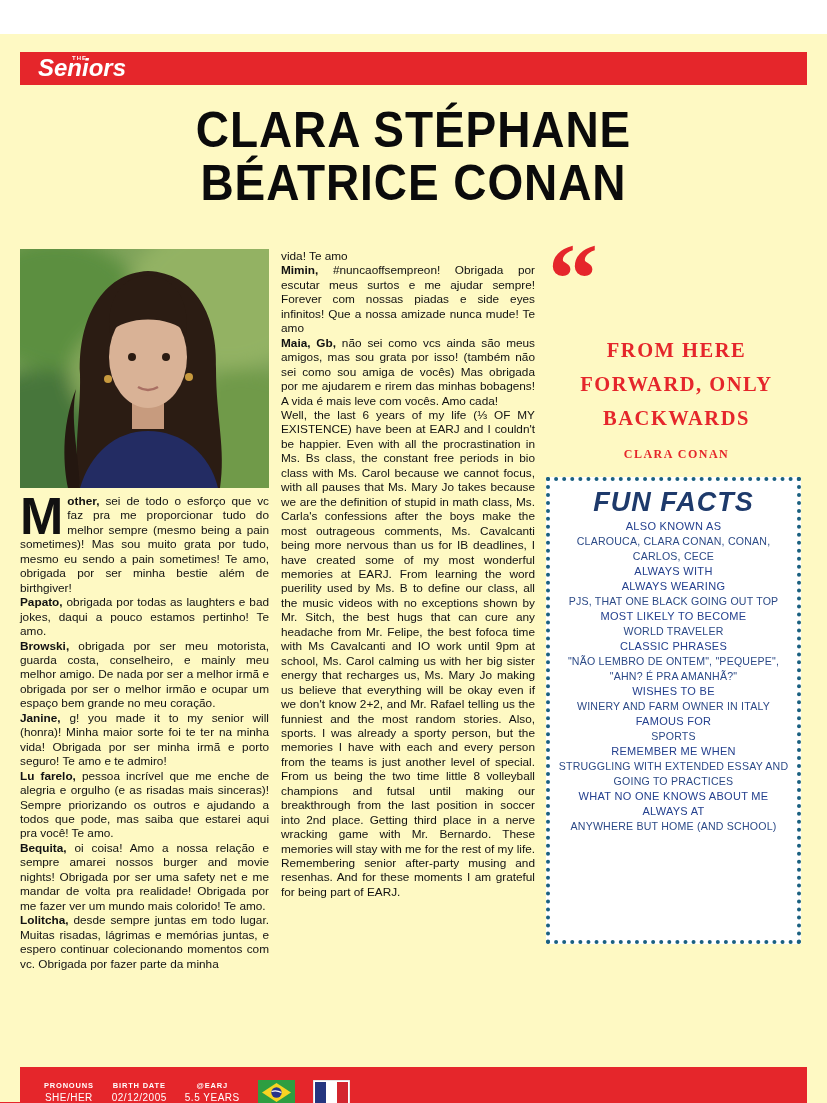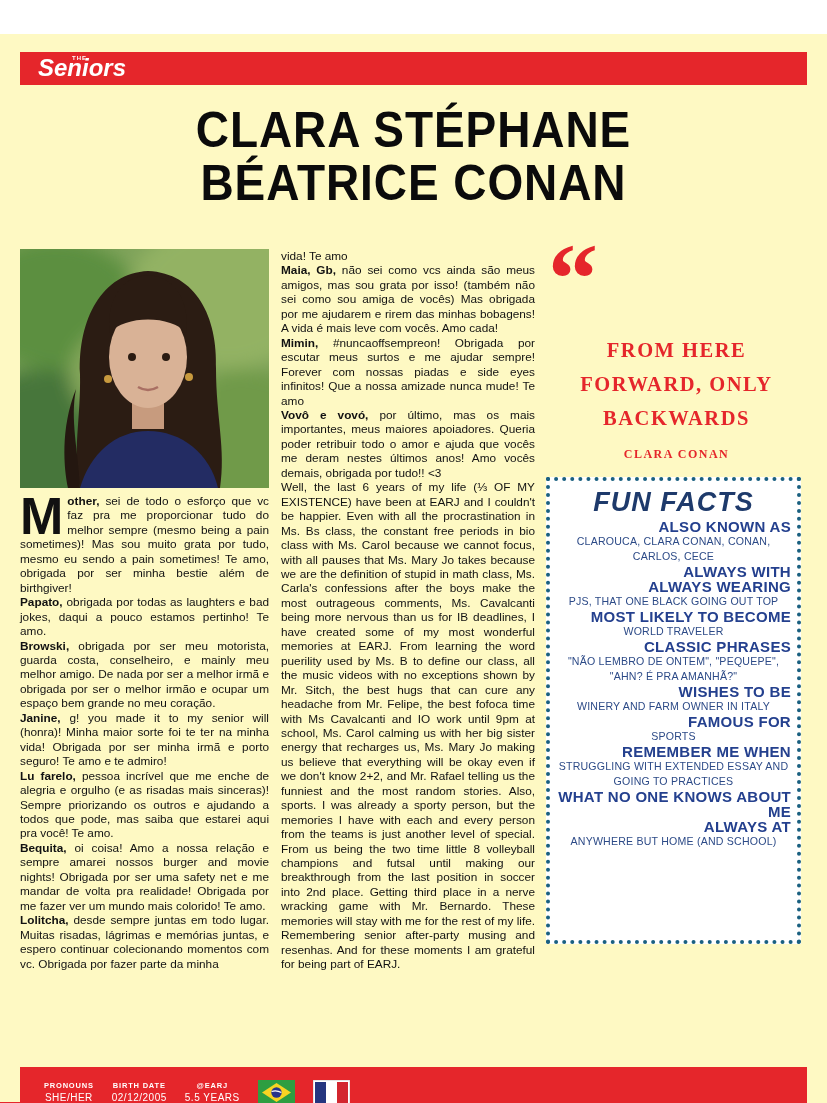--- a/index.html
+++ b/index.html
@@ -34,21 +34,21 @@
               font-size:100px;line-height:60px;text-align:left;margin-left:2px;height:64px;}
   .quote-text{margin-top:20px;font-family:"Liberation Serif",serif;font-weight:700;
               color:#e5262b;font-size:20.5px;line-height:34px;letter-spacing:1.5px;}
   .quote-attr{margin-top:12px;font-family:"Liberation Serif",serif;font-weight:700;
               color:#e5262b;font-size:12px;letter-spacing:1.5px;}
 
   
   .funfacts{position:absolute;left:0;top:228px;width:255px;min-height:467px;
             border:4px dotted #1a6080;box-sizing:border-box;padding:8px 6px 10px 6px;background:#fff;}
   .ff-title{font-style:italic;font-weight:800;font-size:27px;letter-spacing:1px;color:#1e3a6b;margin:6px 0 10px 0;}
-  .ff-label{font-weight:700;font-size:15px;letter-spacing:0.3px;color:#24408e;line-height:15px;text-align:right;}
+  .ff-label{font-weight:400;font-size:11px;letter-spacing:0.3px;color:#24408e;line-height:15px;}
   .ff-value{font-size:10.6px;letter-spacing:0.2px;color:#2c4a87;line-height:15px;}
 
   
   .footbar{position:absolute;left:20px;top:1033px;width:787px;height:50px;background:#e5262b;
            display:flex;align-items:center;gap:18px;padding-left:24px;box-sizing:border-box;color:#fff;}
   .foot-col{display:flex;flex-direction:column;align-items:center;gap:2px;}
   .foot-label{font-size:7.5px;font-weight:700;letter-spacing:0.8px;}
   .foot-value{font-size:10px;font-weight:400;letter-spacing:0.5px;}
   .flag{width:37px;height:25px;display:block;}
   .pagetab{position:absolute;left:0;top:1068px;width:46px;height:15px;background:#e5262b;}
@@ -104,23 +104,22 @@
       <p><span class="lead">Browski,</span><span> obrigada por ser meu motorista, guarda costa, conselheiro, e mainly meu melhor amigo. De nada por ser a melhor irmã e obrigada por ser o melhor irmão e ocupar um espaço bem grande no meu coração.</span></p>
       <p><span class="lead">Janine,</span><span> g! you made it to my senior will (honra)! Minha maior sorte foi te ter na minha vida! Obrigada por ser minha irmã e porto seguro! Te amo e te admiro!</span></p>
       <p><span class="lead">Lu farelo,</span><span> pessoa incrível que me enche de alegria e orgulho (e as risadas mais sinceras)! Sempre priorizando os outros e ajudando a todos que pode, mas saiba que estarei aqui pra você! Te amo.</span></p>
       <p><span class="lead">Bequita,</span><span> oi coisa! Amo a nossa relação e sempre amarei nossos burger and movie nights! Obrigada por ser uma safety net e me mandar de volta pra realidade! Obrigada por me fazer ver um mundo mais colorido! Te amo.</span></p>
       <p><span class="lead">Lolitcha,</span><span> desde sempre juntas em todo lugar. Muitas risadas, lágrimas e memórias juntas, e espero continuar colecionando momentos com vc. Obrigada por fazer parte da minha</span></p>
     </div>
   </div>
 
   <div class="col col-mid">
     <p><span>vida! Te amo</span></p>
+    <p><span class="lead">Mimin,</span><span> #nuncaoffsempreon! Obrigada por escutar meus surtos e me ajudar sempre! Forever com nossas piadas e side eyes infinitos! Que a nossa amizade nunca mude! Te amo</span></p>
     <p><span class="lead">Maia, Gb,</span><span> não sei como vcs ainda são meus amigos, mas sou grata por isso! (também não sei como sou amiga de vocês) Mas obrigada por me ajudarem e rirem das minhas bobagens! A vida é mais leve com vocês. Amo cada!</span></p>
-    <p><span class="lead">Mimin,</span><span> #nuncaoffsempreon! Obrigada por escutar meus surtos e me ajudar sempre! Forever com nossas piadas e side eyes infinitos! Que a nossa amizade nunca mude! Te amo</span></p>
-    <p><span class="lead">Vovô e vovó,</span><span> por último, mas os mais importantes, meus maiores apoiadores. Queria poder retribuir todo o amor e ajuda que vocês me deram nestes últimos anos! Amo vocês demais, obrigada por tudo!! &lt;3</span></p>
     <p><span>Well, the last 6 years of my life (⅓ OF MY EXISTENCE) have been at EARJ and I couldn't be happier. Even with all the procrastination in Ms. Bs class, the constant free periods in bio class with Ms. Carol because we cannot focus, with all pauses that Ms. Mary Jo takes because we are the definition of stupid in math class, Ms. Carla's confessions after the boys make the most outrageous comments, Ms. Cavalcanti being more nervous than us for IB deadlines, I have created some of my most wonderful memories at EARJ. From learning the word puerility used by Ms. B to define our class, all the music videos with no exceptions shown by Mr. Sitch, the best hugs that can cure any headache from Mr. Felipe, the best fofoca time with Ms Cavalcanti and IO work until 9pm at school, Ms. Carol calming us with her big sister energy that recharges us, Ms. Mary Jo making us believe that everything will be okay even if we don't know 2+2, and Mr. Rafael telling us the funniest and the most random stories. Also, sports. I was already a sporty person, but the memories I have with each and every person from the teams is just another level of special. From us being the two time little 8 volleyball champions and futsal until making our breakthrough from the last position in soccer into 2nd place. Getting third place in a nerve wracking game with Mr. Bernardo. These memories will stay with me for the rest of my life. Remembering senior after-party musing and resenhas. And for these moments I am grateful for being part of EARJ.</span></p>
   </div>
 
   <div class="col col-right">
     <div class="quote-mark">“</div>
     <div class="quote-text">FROM HERE FORWARD, ONLY BACKWARDS</div>
     <div class="quote-attr">CLARA CONAN</div>
 
     <div class="funfacts">
       <div class="ff-title">FUN FACTS</div>

